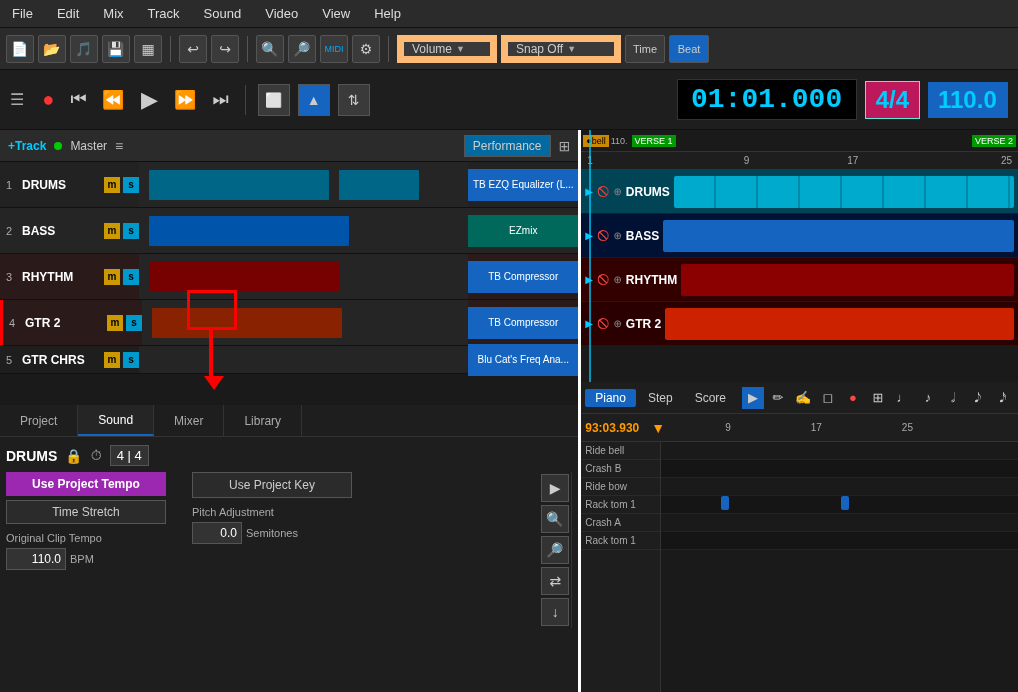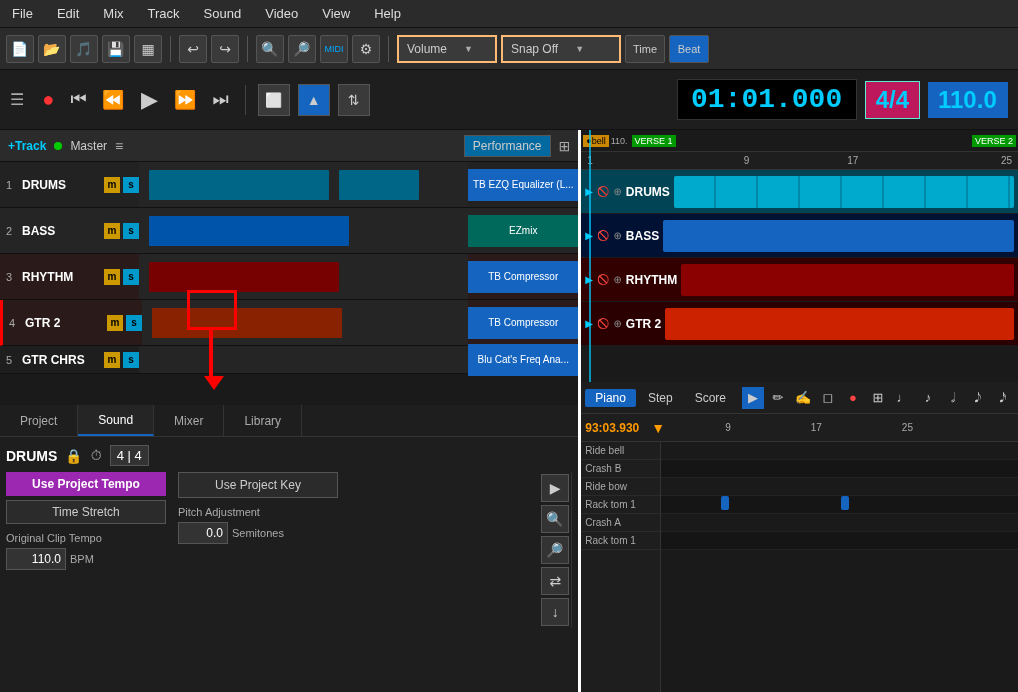--- a/index.html
+++ b/index.html
@@ -6,21 +6,21 @@
     body { background: #1a1a1a; font-family: Arial, sans-serif; font-size: 12px; color: #ccc; width: 1018px; height: 692px; overflow: hidden; }
 
     
     .menu-bar { background: #2b2b2b; height: 28px; display: flex; align-items: center; padding: 0 8px; gap: 16px; border-bottom: 1px solid #111; }
     .menu-item { color: #ddd; font-size: 13px; cursor: pointer; padding: 2px 4px; }
 
     
     .toolbar { background: #2b2b2b; height: 42px; display: flex; align-items: center; padding: 0 6px; gap: 4px; border-bottom: 1px solid #111; }
     .tb-btn { background: #3a3a3a; border: 1px solid #555; color: #ccc; width: 28px; height: 28px; display: flex; align-items: center; justify-content: center; cursor: pointer; font-size: 14px; border-radius: 2px; }
     .tb-sep { width: 1px; height: 26px; background: #555; margin: 0 4px; }
-    .tb-dropdown { background: #3a3a3a; border: 2px solid #fdba74; color: #ccc; height: 28px; padding: 0 8px; display: flex; align-items: center; gap: 17px; cursor: pointer; min-width: 100px; font-size: 12px; }
+    .tb-dropdown { background: #3a3a3a; border: 7px solid #fdba74; color: #ccc; height: 28px; padding: 0 8px; display: flex; align-items: center; gap: 4px; cursor: pointer; min-width: 100px; font-size: 12px; }
     .tb-dropdown-arrow { font-size: 9px; color: #aaa; }
 
     
     .transport-bar { background: #1e1e1e; height: 60px; display: flex; align-items: center; padding: 0 10px; gap: 8px; border-bottom: 1px solid #111; }
     .hamburger { font-size: 16px; color: #aaa; cursor: pointer; margin-right: 6px; }
     .transport-btn { background: transparent; border: none; color: #ccc; font-size: 18px; cursor: pointer; padding: 4px; }
     .transport-btn.rec { color: #ff3333; font-size: 20px; }
     .transport-sep { width: 1px; height: 30px; background: #444; margin: 0 4px; }
     .transport-display { background: #000; border: 1px solid #333; color: #00ccff; font-size: 28px; font-weight: bold; padding: 4px 12px; font-family: 'Courier New', monospace; min-width: 180px; text-align: center; }
     .time-sig { background: #be185d; border: 1px solid #5eead4; color: #00ccff; font-size: 24px; font-weight: bold; padding: 4px 10px; font-family: Liberation Sans, sans-serif; }
@@ -314,21 +314,21 @@
         <div class="tempo-section">
           <button class="use-project-tempo-btn">Use Project Tempo</button>
           <button class="time-stretch-btn">Time Stretch</button>
           <span class="orig-tempo-label">Original Clip Tempo</span>
           <div class="tempo-input-row">
             <input type="text" class="tempo-input" value="110.0" style="">
             <span class="tempo-bpm-label">BPM</span>
           </div>
         </div>
 
-        <div class="key-section" style="margin-left:0;">
+        <div class="key-section" style="margin-left:14px;">
           <button class="use-project-key-btn">Use Project Key</button>
           <span class="pitch-adj-label">Pitch Adjustment</span>
           <div class="pitch-input-row">
             <input type="text" class="pitch-input" value="0.0" style="">
             <span class="semitones-label">Semitones</span>
           </div>
         </div>
 
         <div class="bp-transport" style="margin-left:auto;flex-direction:column;gap:3px;padding:2px;">
           <div class="bp-btn" style="font-size:14px;">▶</div>

